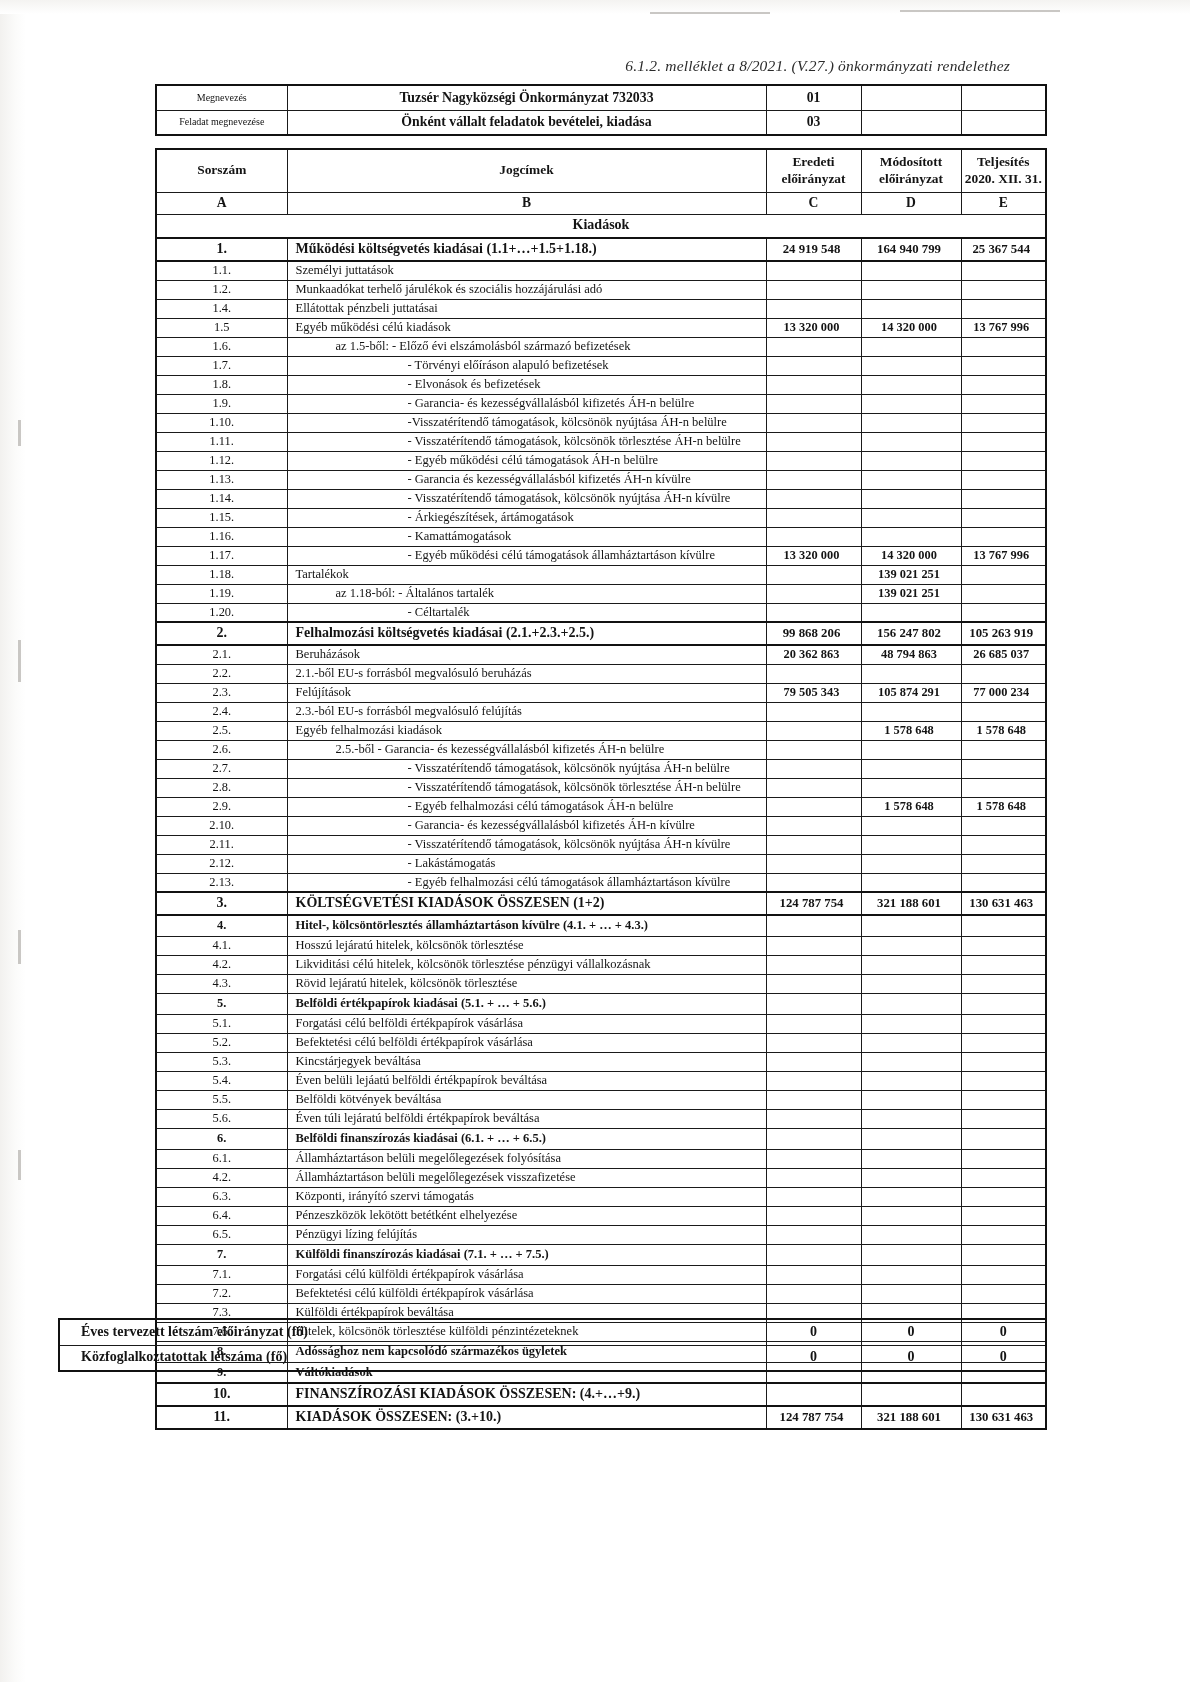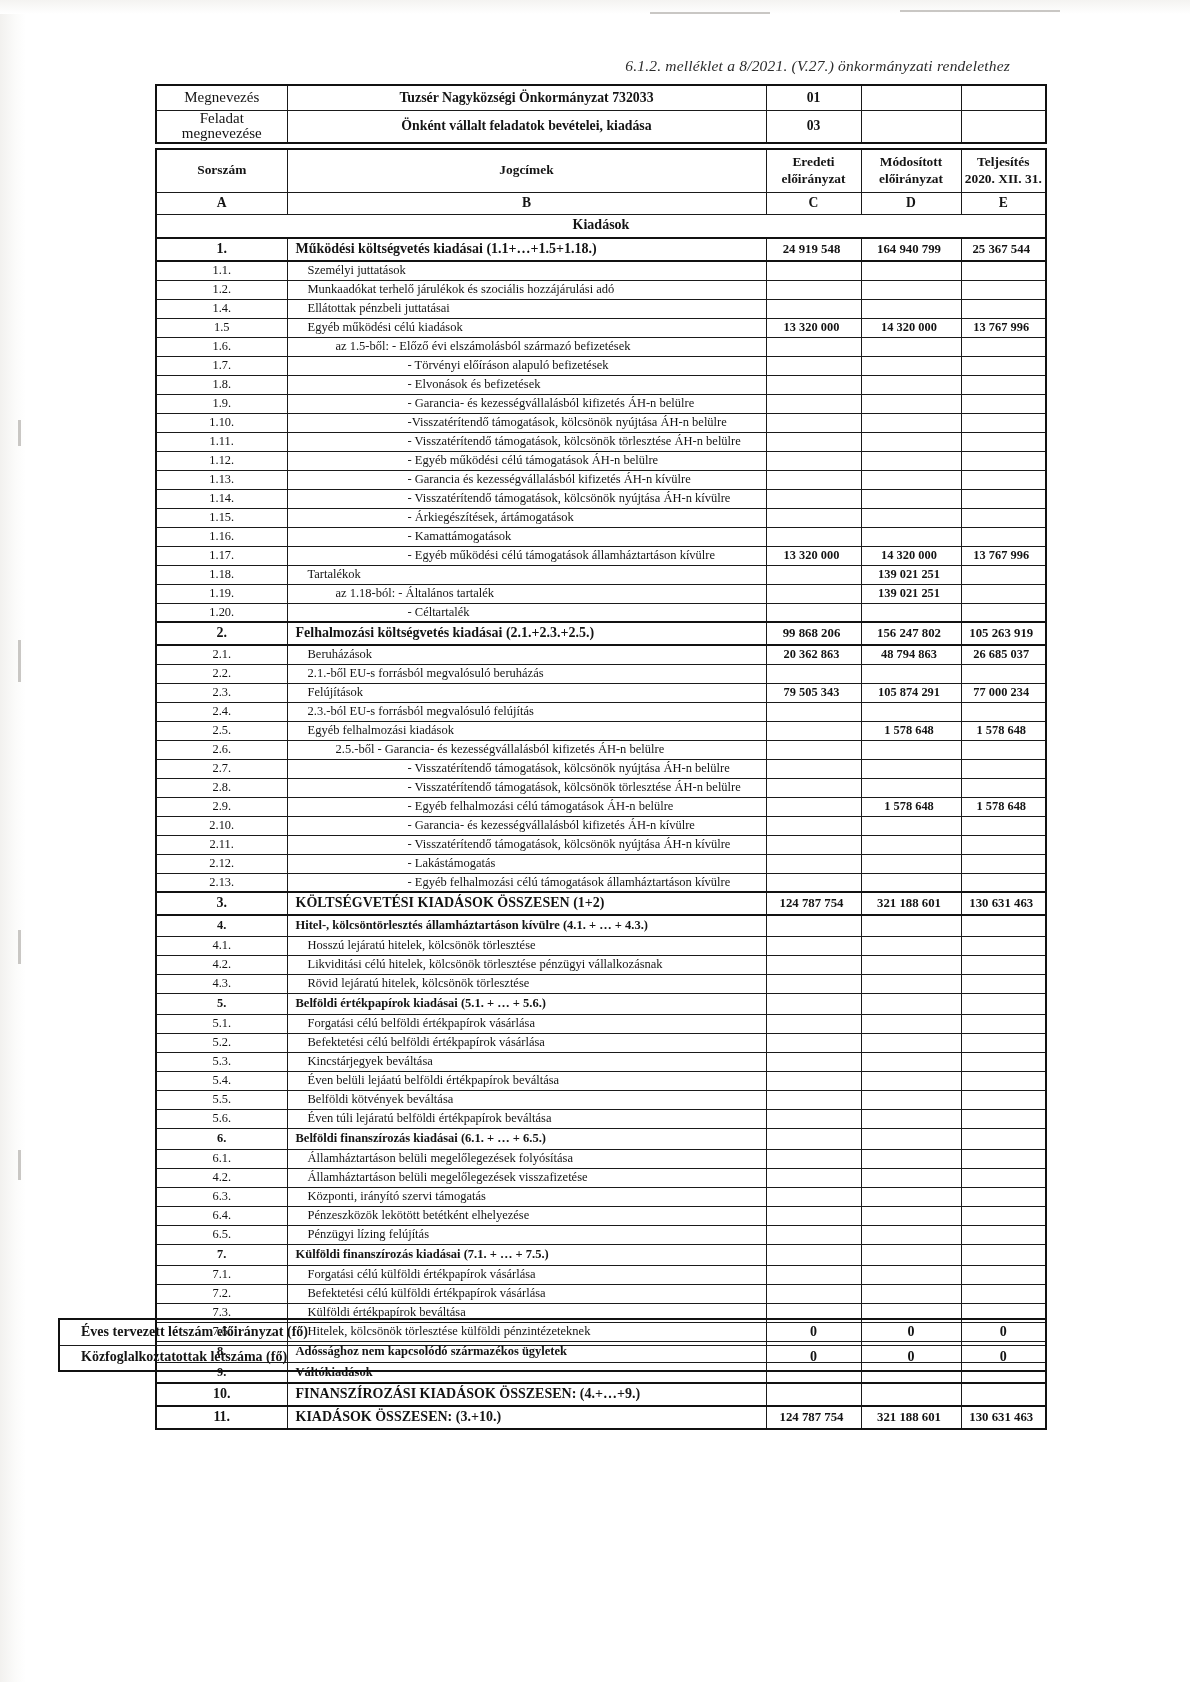--- a/index.html
+++ b/index.html
@@ -76,21 +76,21 @@
     position: absolute;
     left: 155px;
     top: 84px;
     width: 890px;
     border: 2px solid #111;
   }
   .tbl-identity td { height: 25px; }
   .id-label {
     width: 131px;
     text-align: center;
-    font-size: 15px;
+    font-size: 10px;
     padding: 0 2px;
   }
   .id-name {
     width: 479px;
     text-align: center;
     font-size: 13.8px;
     font-weight: 600;
   }
   .id-code {
     width: 95px;
@@ -149,21 +149,21 @@
     font-size: 12.4px;
   }
   .lbl-cell {
     text-align: left;
     padding-left: 8px;
     font-size: 12.5px;
   }
 
   
   .ind-0 { padding-left: 8px; }
-  .ind-1 { padding-left: 20px; }
+  .ind-1 { padding-left: 8px; }
   .ind-2 { padding-left: 48px; }
   .ind-3 { padding-left: 120px; }
   tr.thick-top td { border-top: 2px solid #111; }
   tr.thick-bottom td { border-bottom: 2px solid #111; }
 
   .big-total td {
     font-size: 14px;
     font-weight: 700;
     height: 23px;
   }

